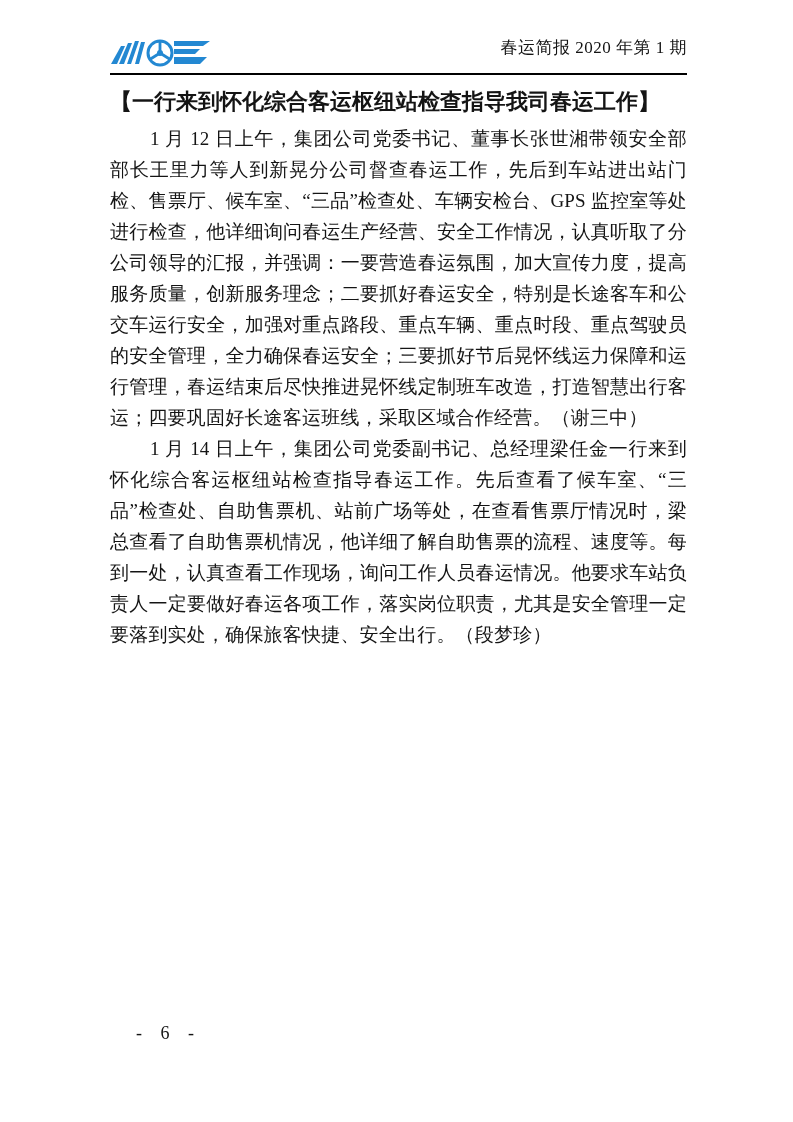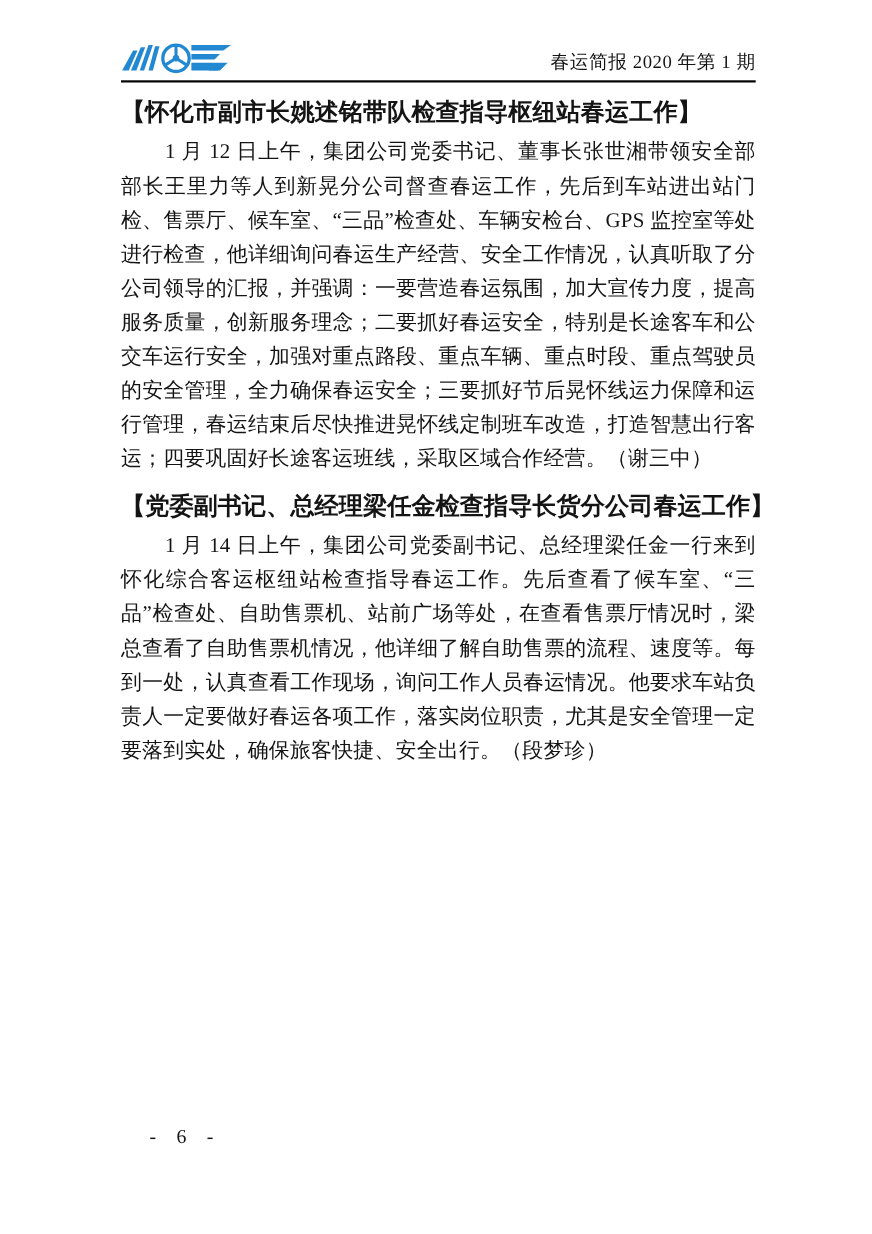--- a/index.html
+++ b/index.html
@@ -15,21 +15,20 @@
   .page {
     width: 793px;
     height: 1122px;
     padding: 36px 106px 0 110px;
     position: relative;
   }
   
   .header {
     display: flex;
     justify-content: space-between;
-    align-items: flex-end;
     border-bottom: 2px solid #000000;
     padding-bottom: 3px;
   }
   .logo-wrap { line-height: 0; }
   .header-title {
     font-size: 17px;
     letter-spacing: 0.5px;
     padding-bottom: 2px;
     white-space: nowrap;
   }
@@ -90,27 +89,26 @@
           <line x1="50" y1="17" x2="40.5" y2="23"></line>
           <line x1="50" y1="17" x2="59.5" y2="23"></line>
         </g>
         <circle cx="50" cy="17" r="3" fill="#2388d2"></circle>
       </svg>
     </div>
     <div class="header-title">春运简报 2020 年第 1 期</div>
   </div>
 
   <div class="article">
-    <h2 class="headline">【怀化市副市长姚述铭带队检查指导枢纽站春运工作】</h2>
+    <h2 class="headline">【一行来到怀化综合客运枢纽站检查指导我司春运工作】</h2>
   </div>
 
   <div class="article">
     <p class="body-text">1 月 12 日上午，集团公司党委书记、董事长张世湘带领安全部部长王里力等人到新晃分公司督查春运工作，先后到车站进出站门检、售票厅、候车室、“三品”检查处、车辆安检台、GPS 监控室等处进行检查，他详细询问春运生产经营、安全工作情况，认真听取了分公司领导的汇报，并强调：一要营造春运氛围，加大宣传力度，提高服务质量，创新服务理念；二要抓好春运安全，特别是长途客车和公交车运行安全，加强对重点路段、重点车辆、重点时段、重点驾驶员的安全管理，全力确保春运安全；三要抓好节后晃怀线运力保障和运行管理，春运结束后尽快推进晃怀线定制班车改造，打造智慧出行客运；四要巩固好长途客运班线，采取区域合作经营。（谢三中）</p>
   </div>
 
   <div class="article">
-    <h2 class="headline">【党委副书记、总经理梁任金检查指导长货分公司春运工作】</h2>
     <p class="body-text">1 月 14 日上午，集团公司党委副书记、总经理梁任金一行来到怀化综合客运枢纽站检查指导春运工作。先后查看了候车室、“三品”检查处、自助售票机、站前广场等处，在查看售票厅情况时，梁总查看了自助售票机情况，他详细了解自助售票的流程、速度等。每到一处，认真查看工作现场，询问工作人员春运情况。他要求车站负责人一定要做好春运各项工作，落实岗位职责，尤其是安全管理一定要落到实处，确保旅客快捷、安全出行。（段梦珍）</p>
   </div>
 
   <div class="footer">- 6 -</div>
 
 </div>
 
 </body></html>

